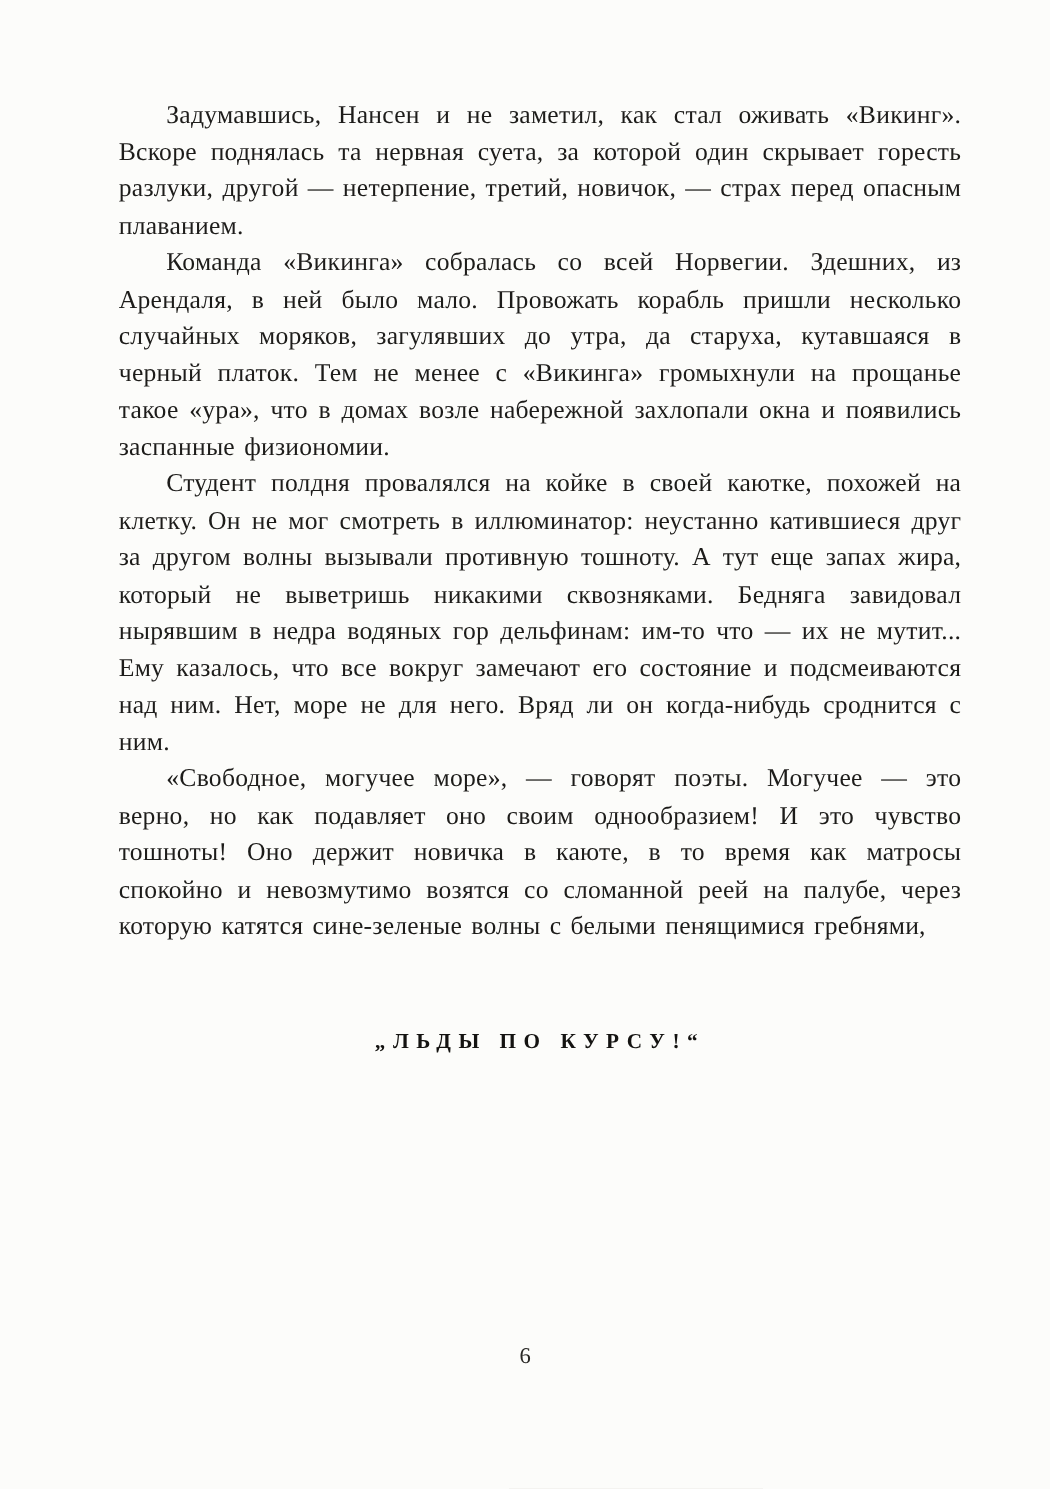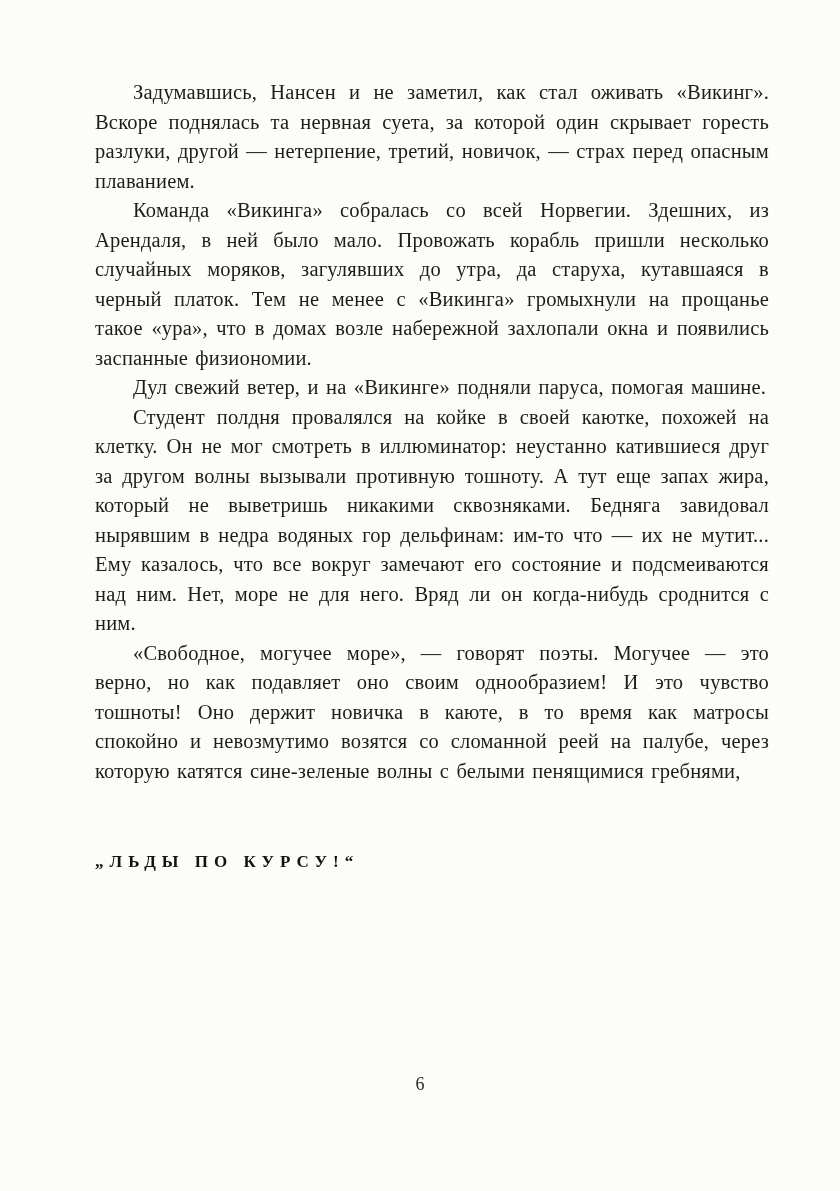--- a/index.html
+++ b/index.html
@@ -23,21 +23,21 @@
     margin: 0;
     font-size: 20.5px;
     line-height: 29.5px;
     text-align: justify;
     text-indent: 38px;
     letter-spacing: 0.2px;
     word-spacing: 2px;
   }
   .chapter-heading {
     margin: 66px 0 36px 0;
-    text-align: left;
+    text-align: center;
     font-size: 17px;
     font-weight: bold;
     letter-spacing: 6px;
     text-indent: 0;
     color: #141311;
   }
   .page-number {
     position: absolute;
     bottom: 96px;
     left: 0;
@@ -47,19 +47,18 @@
     color: #2a2926;
   }
 </style>
 </head>
 <body>
 
 <div class="scan-page">
   <div class="body-text">
     <p>Задумавшись, Нансен и не заметил, как стал оживать «Викинг». Вскоре поднялась та нервная суета, за которой один скрывает горесть разлуки, другой — нетерпение, третий, новичок, — страх перед опасным плаванием.</p>
     <p>Команда «Викинга» собралась со всей Норвегии. Здешних, из Арендаля, в ней было мало. Провожать корабль пришли несколько случайных моряков, загулявших до утра, да старуха, кутавшаяся в черный платок. Тем не менее с «Викинга» громыхнули на прощанье такое «ура», что в домах возле набережной захлопали окна и появились заспанные физиономии.</p>
-    <p>Дул свежий ветер, и на «Викинге» подняли паруса, помогая машине.</p>
     <p>Студент полдня провалялся на койке в своей каютке, похожей на клетку. Он не мог смотреть в иллюминатор: неустанно катившиеся друг за другом волны вызывали противную тошноту. А тут еще запах жира, который не выветришь никакими сквозняками. Бедняга завидовал нырявшим в недра водяных гор дельфинам: им-то что — их не мутит... Ему казалось, что все вокруг замечают его состояние и подсмеиваются над ним. Нет, море не для него. Вряд ли он когда-нибудь сроднится с ним.</p>
     <p>«Свободное, могучее море», — говорят поэты. Могучее — это верно, но как подавляет оно своим однообразием! И это чувство тошноты! Оно держит новичка в каюте, в то время как матросы спокойно и невозмутимо возятся со сломанной реей на палубе, через которую катятся сине-зеленые волны с белыми пенящимися гребнями,</p>
     <h2 class="chapter-heading">„ЛЬДЫ ПО КУРСУ!“</h2>
   </div>
   <div class="page-number">6</div>
 </div>
 
 </body></html>

